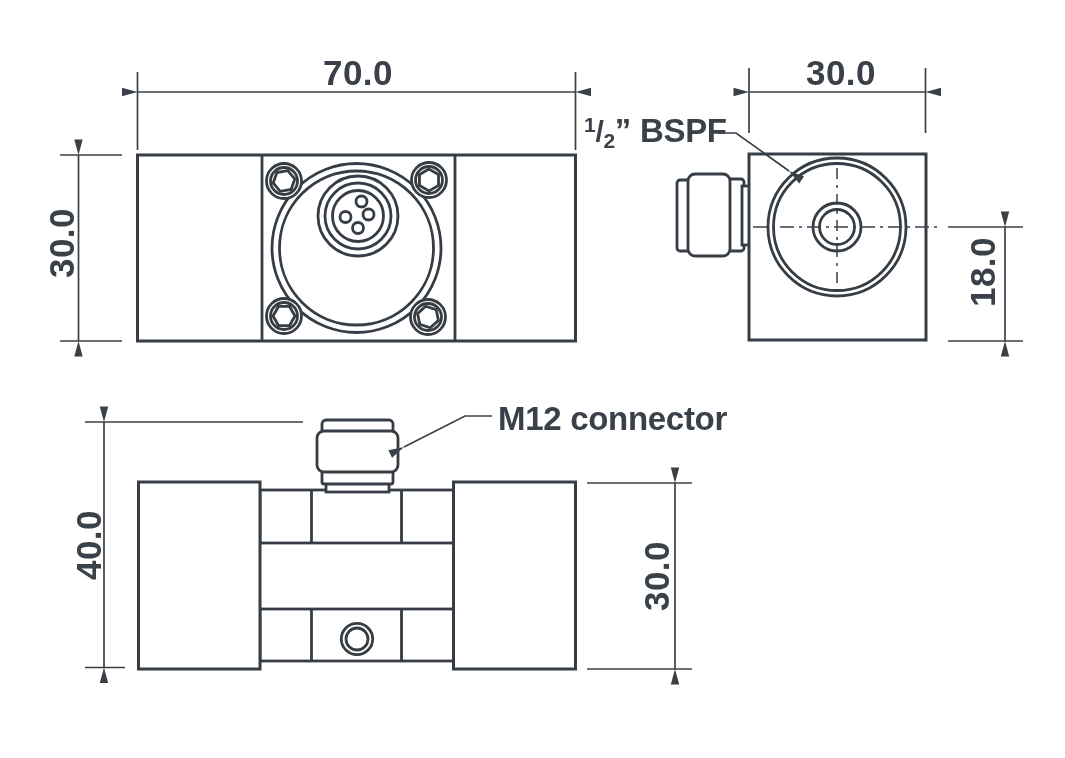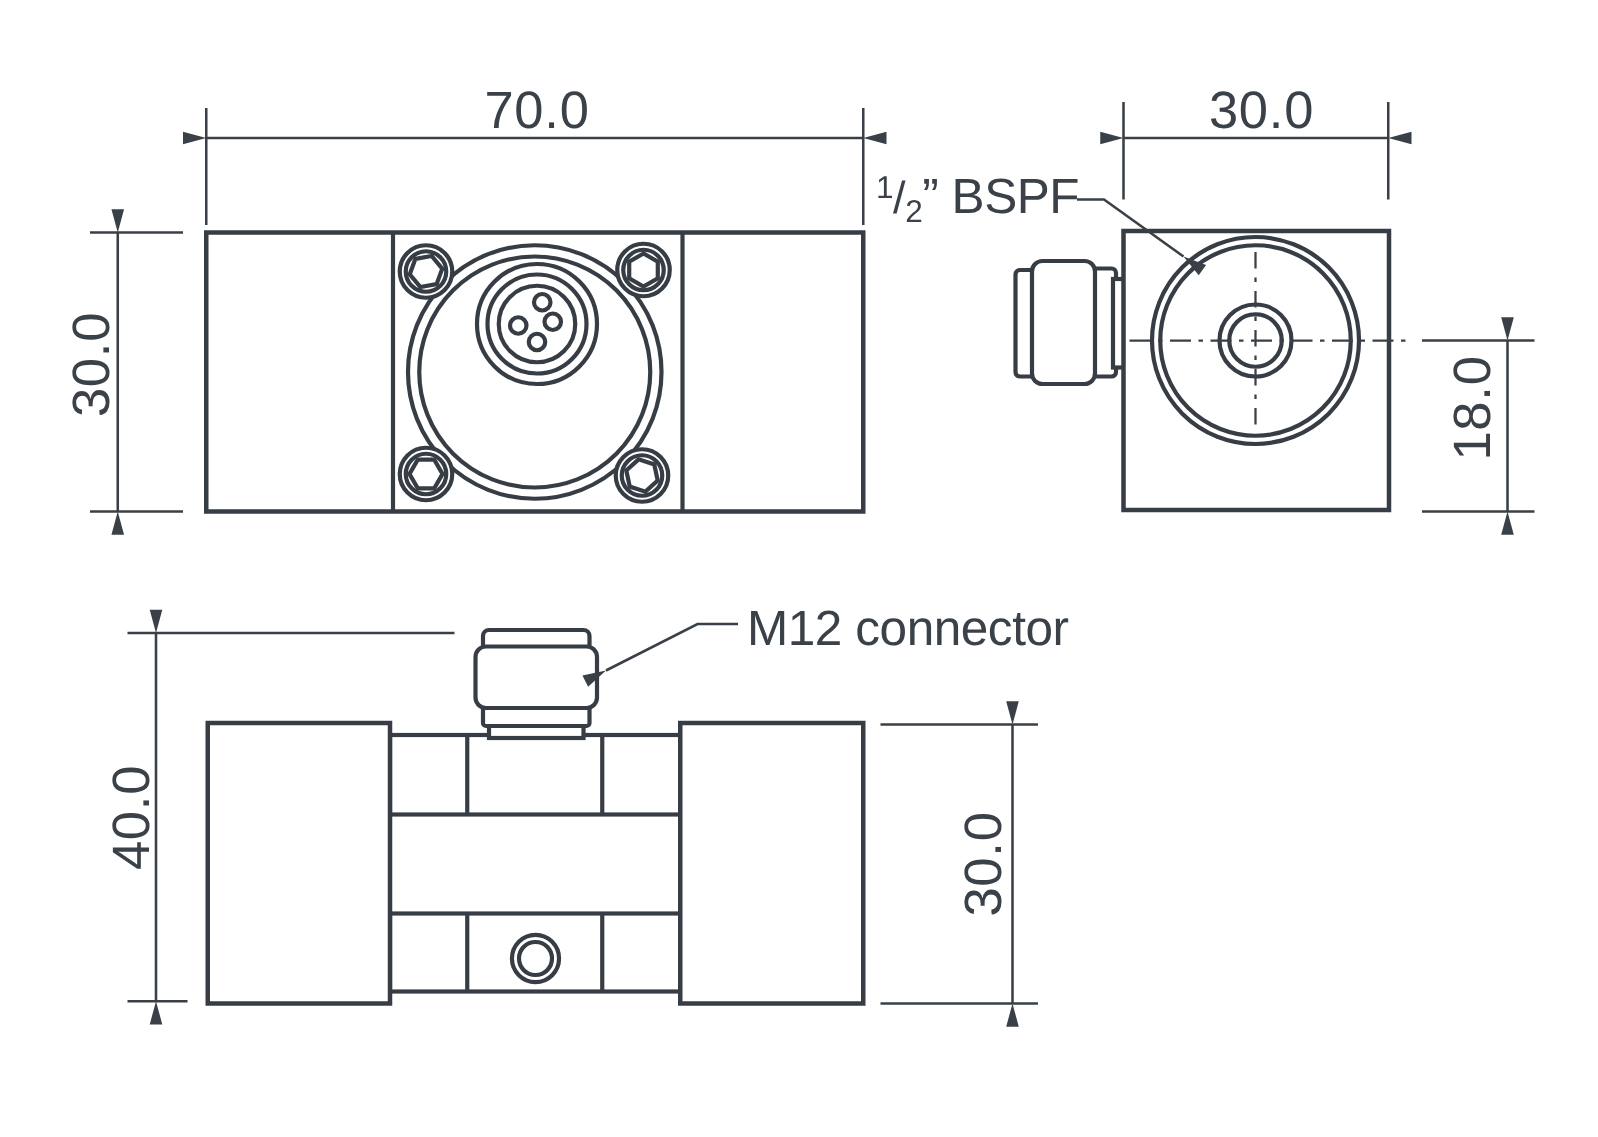--- a/index.html
+++ b/index.html
@@ -1,18 +1,19 @@
 <!DOCTYPE html>
 <html><head>
 <meta charset="utf-8">
 <style>
   html,body { margin:0; padding:0; background:#ffffff; }
   #canvas {
     position:relative; width:1065px; height:758px; background:#ffffff;
     font-family:"Liberation Sans", sans-serif;
+    font-weight:bold;
   }
   svg { display:block; }
   .outline  { fill:#ffffff; stroke:#373d45; stroke-width:2.8; stroke-linejoin:miter; }
   .outline-thick { fill:#ffffff; stroke:#373d45; stroke-width:3; }
   .bare     { fill:none; stroke:#373d45; stroke-width:2.8; }
   .thin     { fill:none; stroke:#3a4047; stroke-width:1.7; }
   .dimline  { fill:none; stroke:#3a4047; stroke-width:1.7; }
   .centerline { fill:none; stroke:#3a4047; stroke-width:1.5; stroke-dasharray:14 5 3 5; }
   .dashline   { fill:none; stroke:#3a4047; stroke-width:1.5; stroke-dasharray:11 6 3 6; }
   .dim-text { font-size:35px; fill:#3b4149; letter-spacing:0.5px; }

